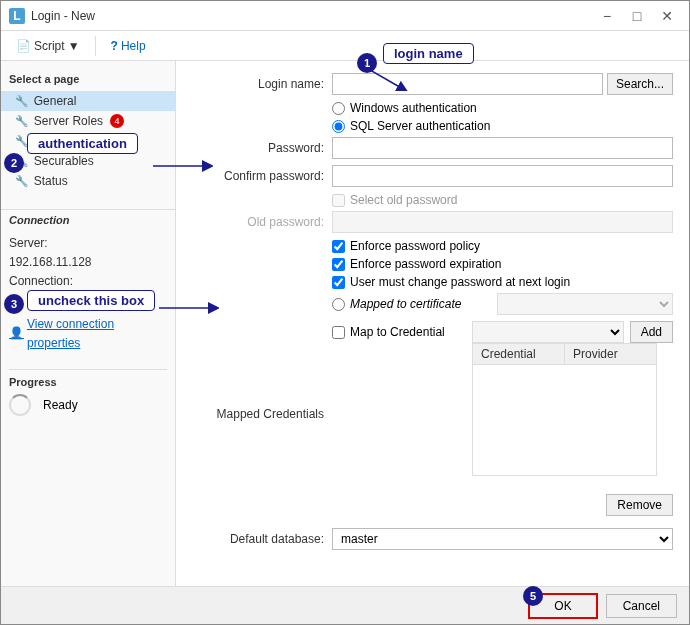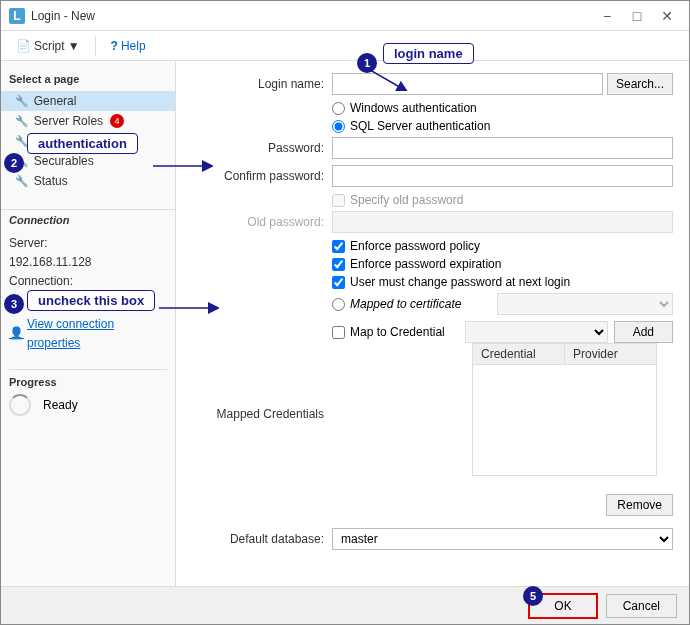--- a/index.html
+++ b/index.html
@@ -54,21 +54,21 @@
     .disabled-label { width: 140px; text-align: right; padding-right: 8px; color: #aaa; flex-shrink: 0; }
     .disabled-input { flex: 1; height: 22px; border: 1px solid #ddd; padding: 2px 4px; background: #f5f5f5; color: #aaa; }
     
     .mapped-row { display: flex; align-items: center; margin-bottom: 6px; margin-left: 140px; }
     .mapped-row input[type=radio] { margin-right: 5px; }
     .mapped-select { width: 180px; height: 22px; border: 1px solid #ddd; background: #f5f5f5; color: #aaa; }
     
     .credential-row { display: flex; align-items: center; margin-left: 140px; }
     .credential-row input[type=checkbox] { margin-right: 5px; }
     .credential-select { width: 180px; height: 22px; border: 1px solid #ddd; background: #f5f5f5; margin-left: 4px; }
-    .add-btn { margin-left: 6px; padding: 2px 18px; height: 22px; border: 1px solid #bbb; background: #f0f0f0; cursor: pointer; }
+    .add-btn { margin-left: 6px; padding: 2px 10px; height: 22px; border: 1px solid #bbb; background: #f0f0f0; cursor: pointer; }
     
     .credentials-table { margin-left: 140px; margin-bottom: 8px; border: 1px solid #ddd; width: calc(100% - 140px - 16px); }
     .cred-header { display: flex; background: #f0f0f0; border-bottom: 1px solid #ddd; }
     .cred-col { flex: 1; padding: 3px 8px; color: #333; border-right: 1px solid #ddd; }
     .cred-col:last-child { border-right: none; }
     .cred-body { height: 110px; background: white; }
     .remove-btn { float: right; margin: 4px 0; padding: 2px 10px; height: 22px; border: 1px solid #bbb; background: #f0f0f0; cursor: pointer; }
     
     .select-row { display: flex; align-items: center; margin-bottom: 6px; }
     .select-label { width: 140px; text-align: right; padding-right: 8px; color: #333; flex-shrink: 0; }
@@ -185,21 +185,21 @@
         <input class="form-input" type="password" value="" style="">
       </div>
 
       <div class="form-row">
         <label class="form-label">Confirm password:</label>
         <input class="form-input" type="password" value="" style="">
       </div>
 
       <div class="checkbox-row">
         <input type="checkbox" disabled="" style="">
-        <label class="disabled-text">Specify old password</label>
+        <label class="disabled-text">Select old password</label>
       </div>
 
       <div class="disabled-row">
         <label class="disabled-label">Old password:</label>
         <input class="disabled-input" type="password" disabled="" value="" style="">
       </div>
 
       <div class="checkbox-row">
         <input type="checkbox" checked="" style="">
         <label>Enforce password policy</label>

